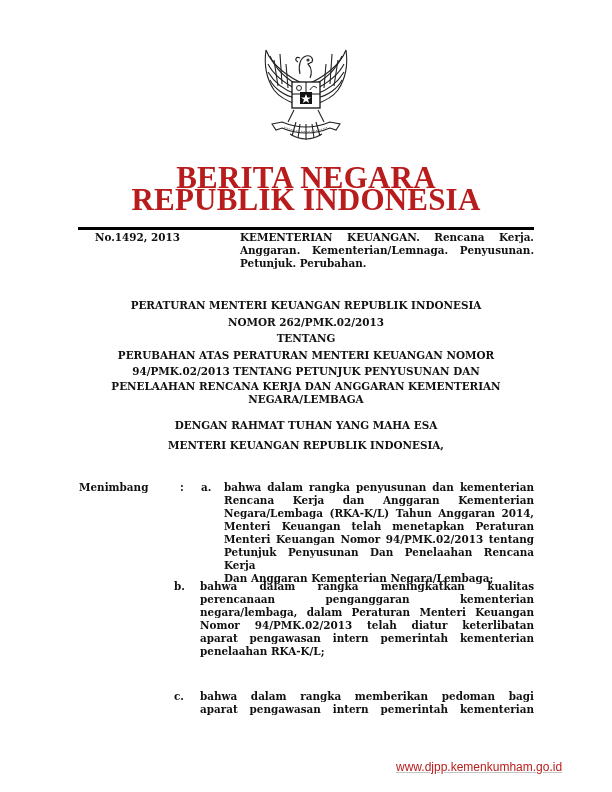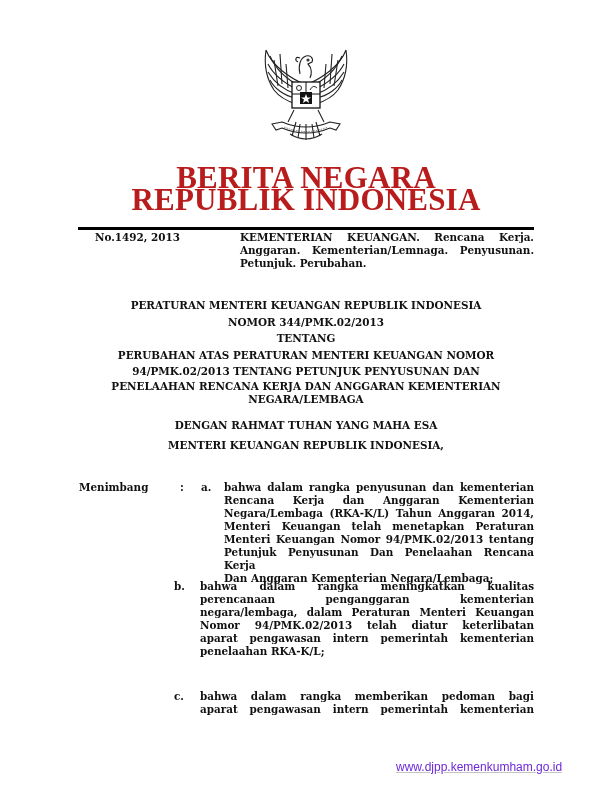--- a/index.html
+++ b/index.html
@@ -31,21 +31,21 @@
   .invocation div { line-height: 19.5px; }
 
   .menimbang-label { position: absolute; left: 79px; top: 481px; }
   .colon { position: absolute; left: 180px; top: 481px; }
   .item-letter { position: absolute; left: 201px; }
   .item-body { position: absolute; left: 200px; width: 334px; }
   .item-body .ln { display: block; text-align: justify; text-align-last: justify; white-space: nowrap; }
   .item-body .ln.last { text-align-last: left; }
 
   .footer-url { position: absolute; left: 396px; top: 760px; font-family: "Liberation Sans", "DejaVu Sans", sans-serif;
-                font-size: 12px; color: #6d28d9; text-decoration: underline; text-decoration-color: #c4c4c4; }
+                font-size: 12px; color: #b91c1c; text-decoration: underline; text-decoration-color: #c4c4c4; }
 </style>
 </head>
 <body>
 
 <div class="page">
 
   <svg class="crest" viewBox="0 0 92 102" xmlns="http://www.w3.org/2000/svg">
     <g fill="none" stroke="#222" stroke-width="1.1">
 
       <path d="M44 40 C30 34, 12 22, 6 6 C4 20, 6 34, 14 46 C20 54, 30 58, 36 60"></path>
@@ -95,21 +95,21 @@
 
   <div class="no-label small">No.1492, 2013</div>
   <div class="subject small">
     <div style="text-align:justify;text-align-last:justify;">KEMENTERIAN KEUANGAN. Rencana Kerja.</div>
     <div style="text-align:justify;text-align-last:justify;">Anggaran. Kementerian/Lemnaga. Penyusunan.</div>
     <div>Petunjuk. Perubahan.</div>
   </div>
 
   <div class="center-block title-block small">
     <div>PERATURAN MENTERI KEUANGAN REPUBLIK INDONESIA</div>
-    <div>NOMOR 344/PMK.02/2013</div>
+    <div>NOMOR 262/PMK.02/2013</div>
     <div>TENTANG</div>
     <div>PERUBAHAN ATAS PERATURAN MENTERI KEUANGAN NOMOR</div>
     <div>94/PMK.02/2013 TENTANG PETUNJUK PENYUSUNAN DAN</div>
     <div class="tight">PENELAAHAN RENCANA KERJA DAN ANGGARAN KEMENTERIAN</div>
     <div class="tight">NEGARA/LEMBAGA</div>
   </div>
 
   <div class="center-block invocation small">
     <div>DENGAN RAHMAT TUHAN YANG MAHA ESA</div>
     <div>MENTERI KEUANGAN REPUBLIK INDONESIA,</div>

